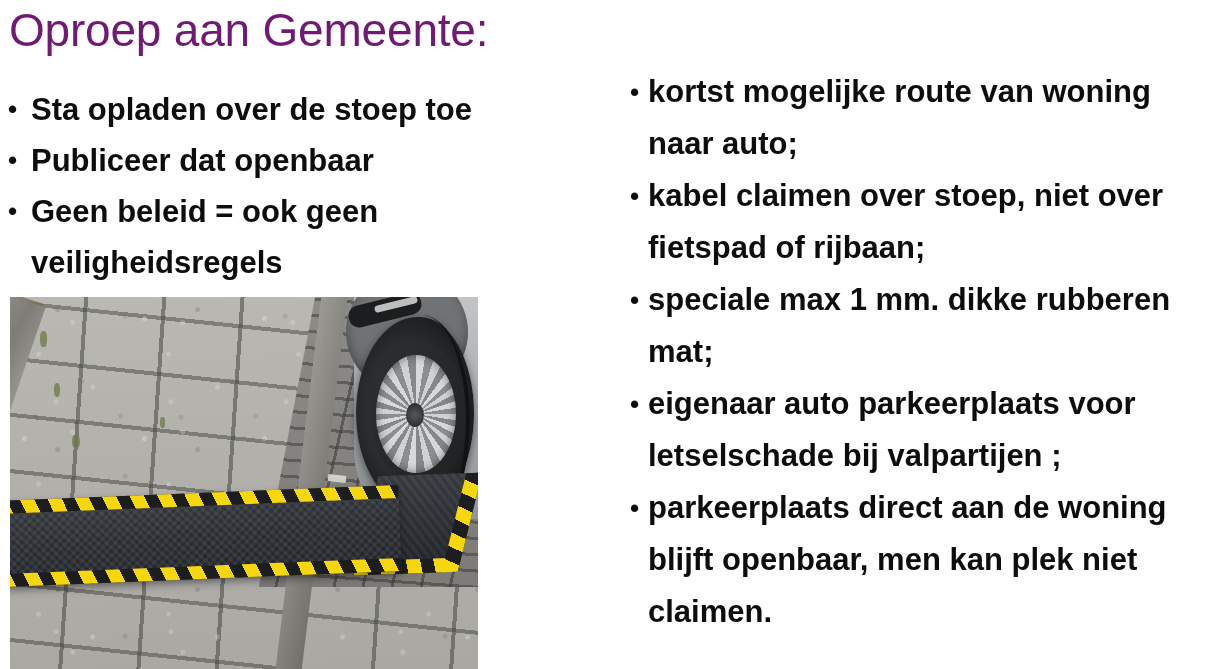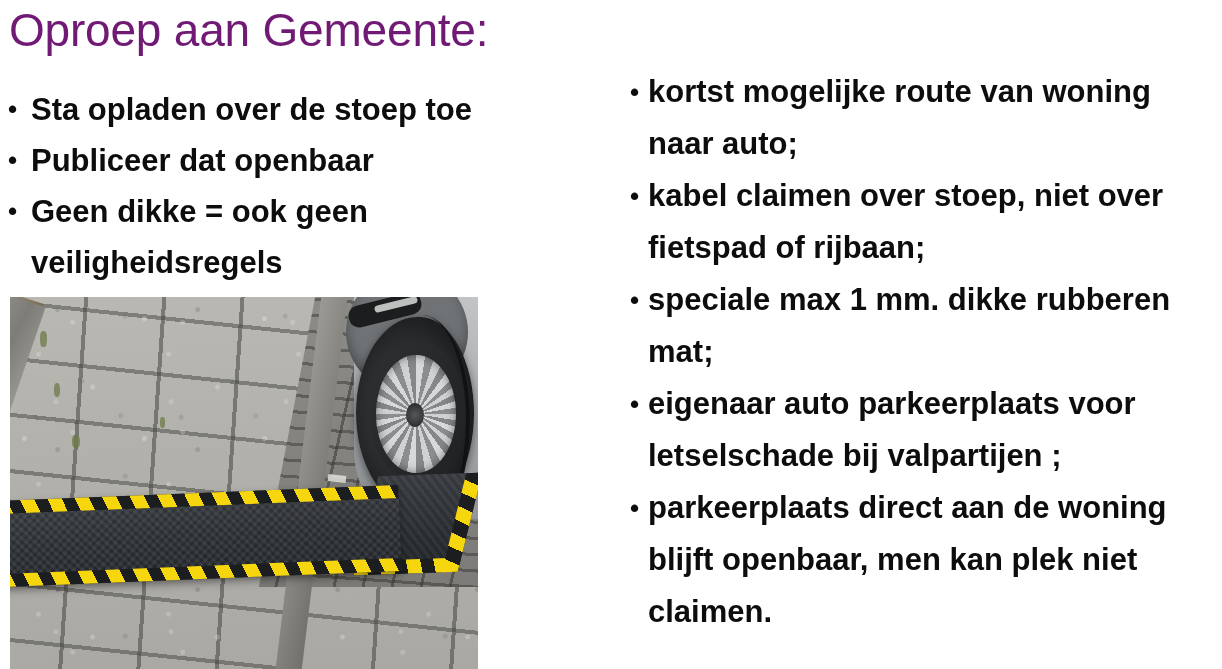--- a/index.html
+++ b/index.html
@@ -398,21 +398,21 @@
 </style>
 </head>
 <body>
 
 <div class="slide-title">Oproep aan Gemeente:</div>
 
 <div class="col-left">
   <ul class="bullets">
     <li>Sta opladen over de stoep toe</li>
     <li>Publiceer dat openbaar</li>
-    <li>Geen dikke = ook geen veiligheidsregels</li>
+    <li>Geen beleid = ook geen veiligheidsregels</li>
   </ul>
 </div>
 
 <div class="col-right">
   <ul class="bullets">
     <li>kortst mogelijke route van woning naar auto;</li>
     <li>kabel claimen over stoep, niet over fietspad of rijbaan;</li>
     <li>speciale max 1 mm. dikke rubberen mat;</li>
     <li>eigenaar auto parkeerplaats voor letselschade bij valpartijen ;</li>
     <li>parkeerplaats direct aan de woning blijft openbaar, men kan plek niet claimen.</li>

